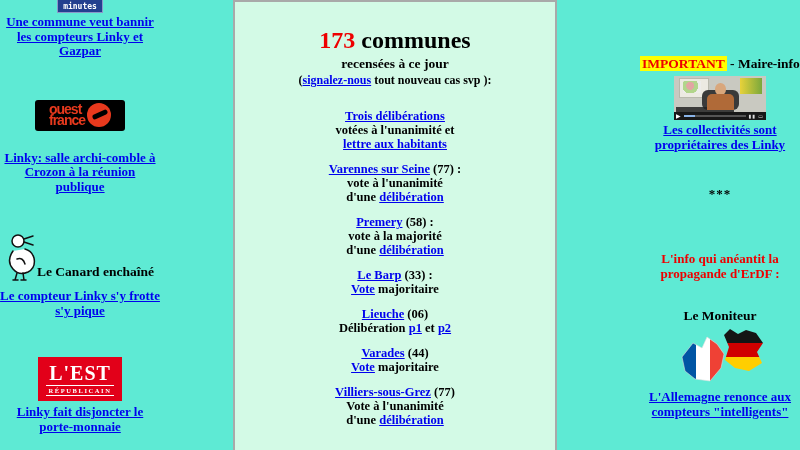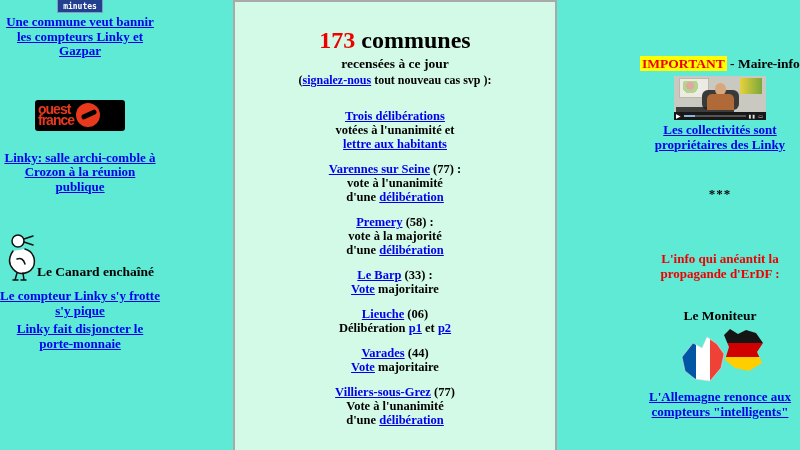--- a/index.html
+++ b/index.html
@@ -30,21 +30,21 @@
 
   
   .minutes-logo{
     width:46px;height:22px;margin:-9px auto 0 auto;background:var(--minutes-blue);
     border:1px solid #8a97c9;color:#fff;font-family:"DejaVu Sans Mono",monospace;
     font-size:8px;display:flex;align-items:flex-end;justify-content:center;padding-bottom:1px;
   }
   .left-link1{margin-top:2px;display:inline-block;}
   .of-logo{
     width:90px;height:31px;background:#000;border-radius:3px;margin:41px auto 0 auto;
-    display:flex;align-items:center;padding:2px 3px;gap:2px;
+    display:flex;align-items:center;padding:2px 3px;gap:2px;justify-content:center;
   }
   .of-text{
     color:var(--ouest-red);font-family:"Liberation Sans",sans-serif;font-weight:bold;
     font-size:14px;line-height:.82;letter-spacing:-1px;text-align:left;
   }
   .of-circle{width:24px;height:24px;border-radius:50%;background:var(--ouest-red);position:relative;flex:0 0 24px;}
   .of-circle::after{content:"";position:absolute;left:5px;top:9px;width:16px;height:5px;background:#000;border-radius:3px;transform:rotate(-25deg);}
   .left-link2{margin-top:20px;display:inline-block;}
   .canard-row{margin-top:38px;display:flex;align-items:flex-end;justify-content:flex-start;padding-left:5px;gap:0;}
   .canard-title{font-size:13.5px;white-space:nowrap;margin-bottom:2px;}
@@ -120,20 +120,24 @@
             <path d="M8 19 q-7 10 0 18 q6 7 15 3 q8 -4 6 -14 q-2 -7 -9 -9" fill="#fff"></path>
             <path d="M12 27 q6 -2 8 5"></path>
             <path d="M12 41 l-2 7 m3 0 h-5"></path>
               <path d="M18 41 l1 7 m2 0 h-5"></path>
           </g>
         </svg>
         <span class="canard-title">Le Canard enchaîné</span>
       </div>
       <div class="txt-13"><a href="#" class="lnk left-link3">Le compteur Linky s'y frotte s'y pique</a></div>
 
+      <div class="est-logo">
+        <div class="est-line1">L'EST</div>
+        <div class="est-line2">RÉPUBLICAIN</div>
+      </div>
       <div class="txt-13"><a href="#" class="lnk left-link4">Linky fait disjoncter le porte-monnaie</a></div>
 
     </div>
   </div>
 
   <div class="col-center">
     <div class="title-line">
       <span class="title-count">173</span><span> communes</span>
     </div>
     <div class="subtitle">recensées à ce jour</div>

